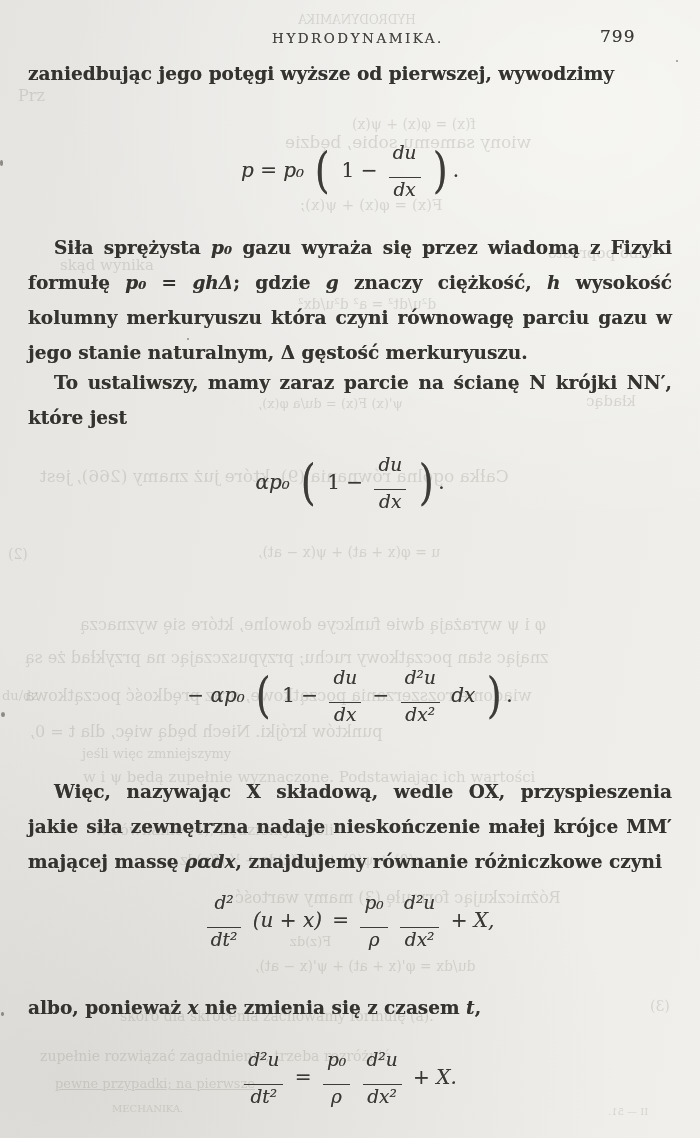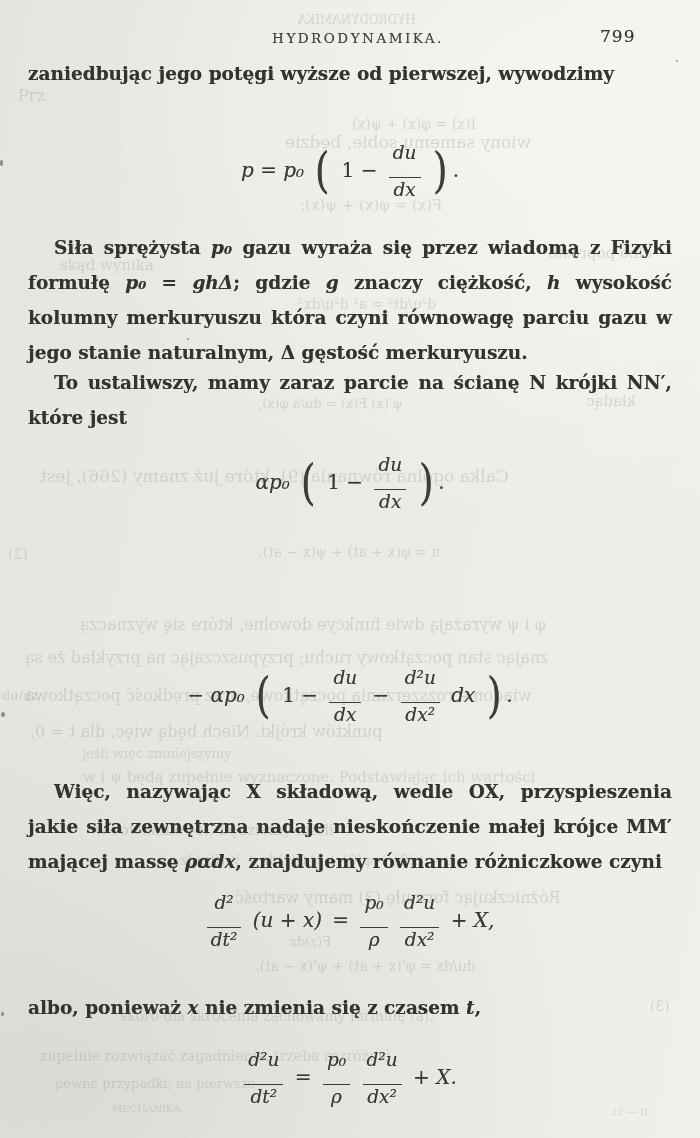--- a/index.html
+++ b/index.html
@@ -82,21 +82,21 @@
       <div class="bleed" style="left: 63px; top: 746px; font-size: 13px; margin-left: 19px;">jeśli więc zmniejszymy</div>
       <div class="bleed" style="left: 55px; top: 768px; font-size: 15px; margin-left: 28px;">w i ψ będą zupełnie wyznaczone. Podstawiając ich wartości</div>
       <div class="bleed" style="left: 95px; top: 790px; font-size: 15px; margin-top: 31px;">w równanie (4), będziemy mieli</div>
       <div class="bleed mirror" style="left: 180px; top: 852px; font-size: 14px;">u = φ(0) + ψ(0) + ½∫f(z)dz + ½∫f(z)dz</div>
       <div class="bleed mirror" style="left: 235px; top: 888px; font-size: 16px;">Różniczkując formułę (3) mamy wartość</div>
       <div class="bleed mirror" style="left: 290px; top: 934px; font-size: 13px;">F(z)dz</div>
       <div class="bleed mirror" style="left: 255px; top: 958px; font-size: 14px;">du/dx = φ'(x + at) + ψ'(x − at),</div>
       <div class="bleed mirror" style="left: 650px; top: 998px; font-size: 14px;">(3)</div>
       <div class="bleed" style="left: 120px; top: 1008px; font-size: 14px;">skoro dla skrócenia zachowamy formułę (a).</div>
       <div class="bleed" style="left: 40px; top: 1048px; font-size: 14px;">zupełnie rozwiązać zagadnienie, trzeba rozróżnić</div>
-      <div class="bleed" style="left: 55px; top: 1076px; font-size: 13px;">pewne przypadki; na pierwsze</div>
+      <div class="bleed" style="left: 55px; top: 1076px; font-size: 13px; text-decoration: underline;">pewne przypadki; na pierwsze</div>
       <div class="bleed" style="left: 112px; top: 1103px; font-size: 10px;">MECHANIKA.</div>
       <div class="bleed mirror" style="left: 608px; top: 1106px; font-size: 10px;">II — 51.</div>
     </div>
 
   <div class="running-head ink">HYDRODYNAMIKA.</div>
   <div class="page-num ink">799</div>
 
   <div class="para nojust ink" style="top:56px;"><span>zaniedbując jego potęgi wyższe od pierwszej, wywodzimy</span></div>
 
   <div class="formula" style="top:143px;">

